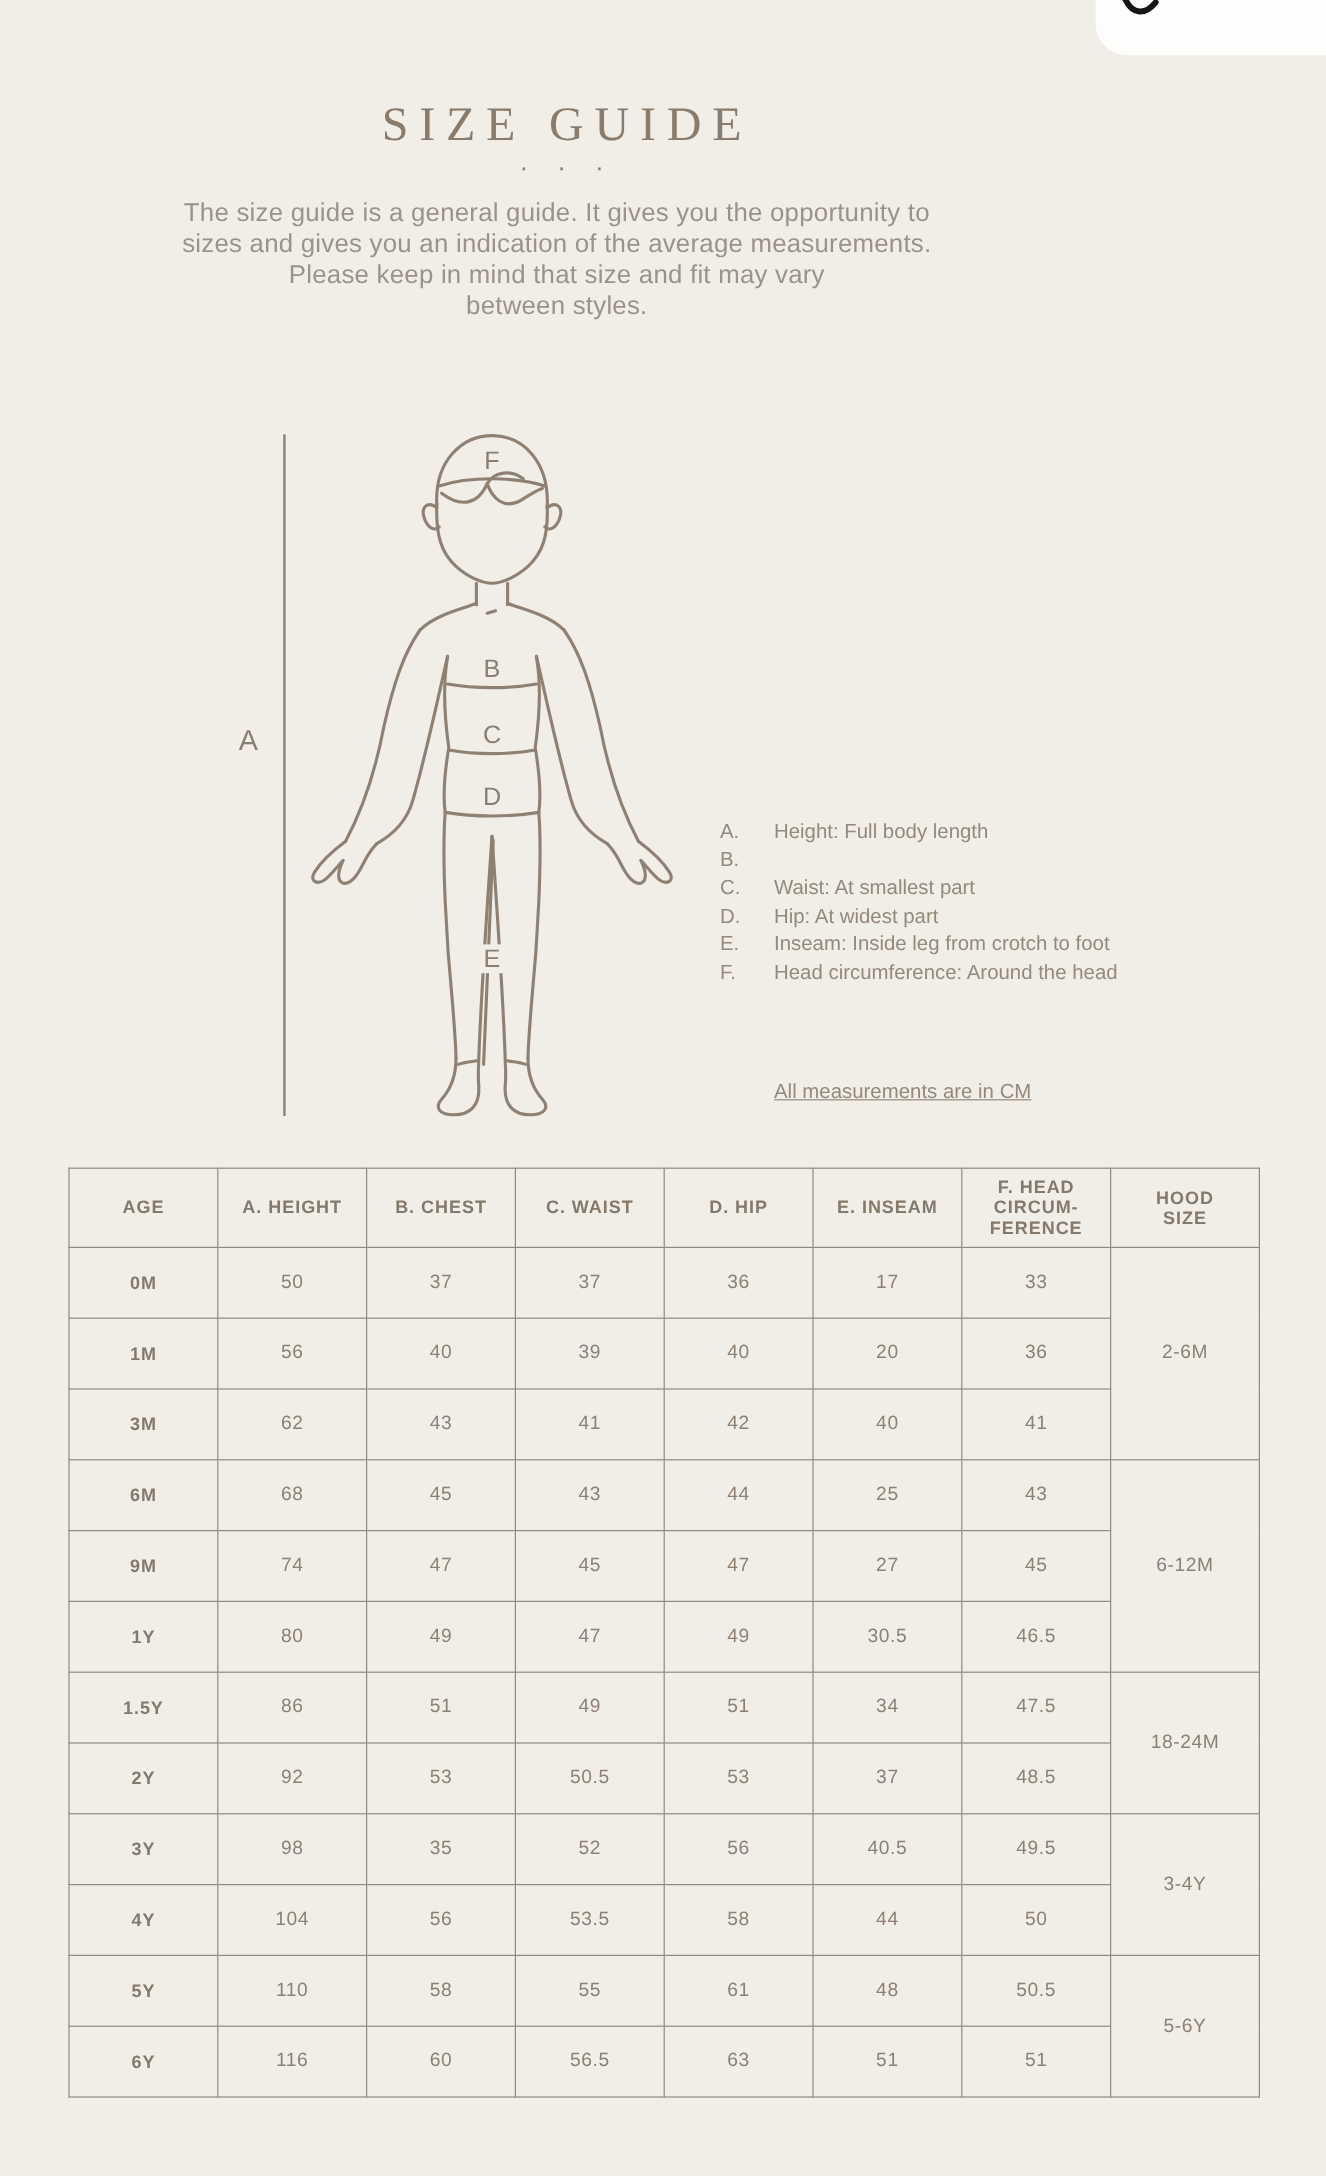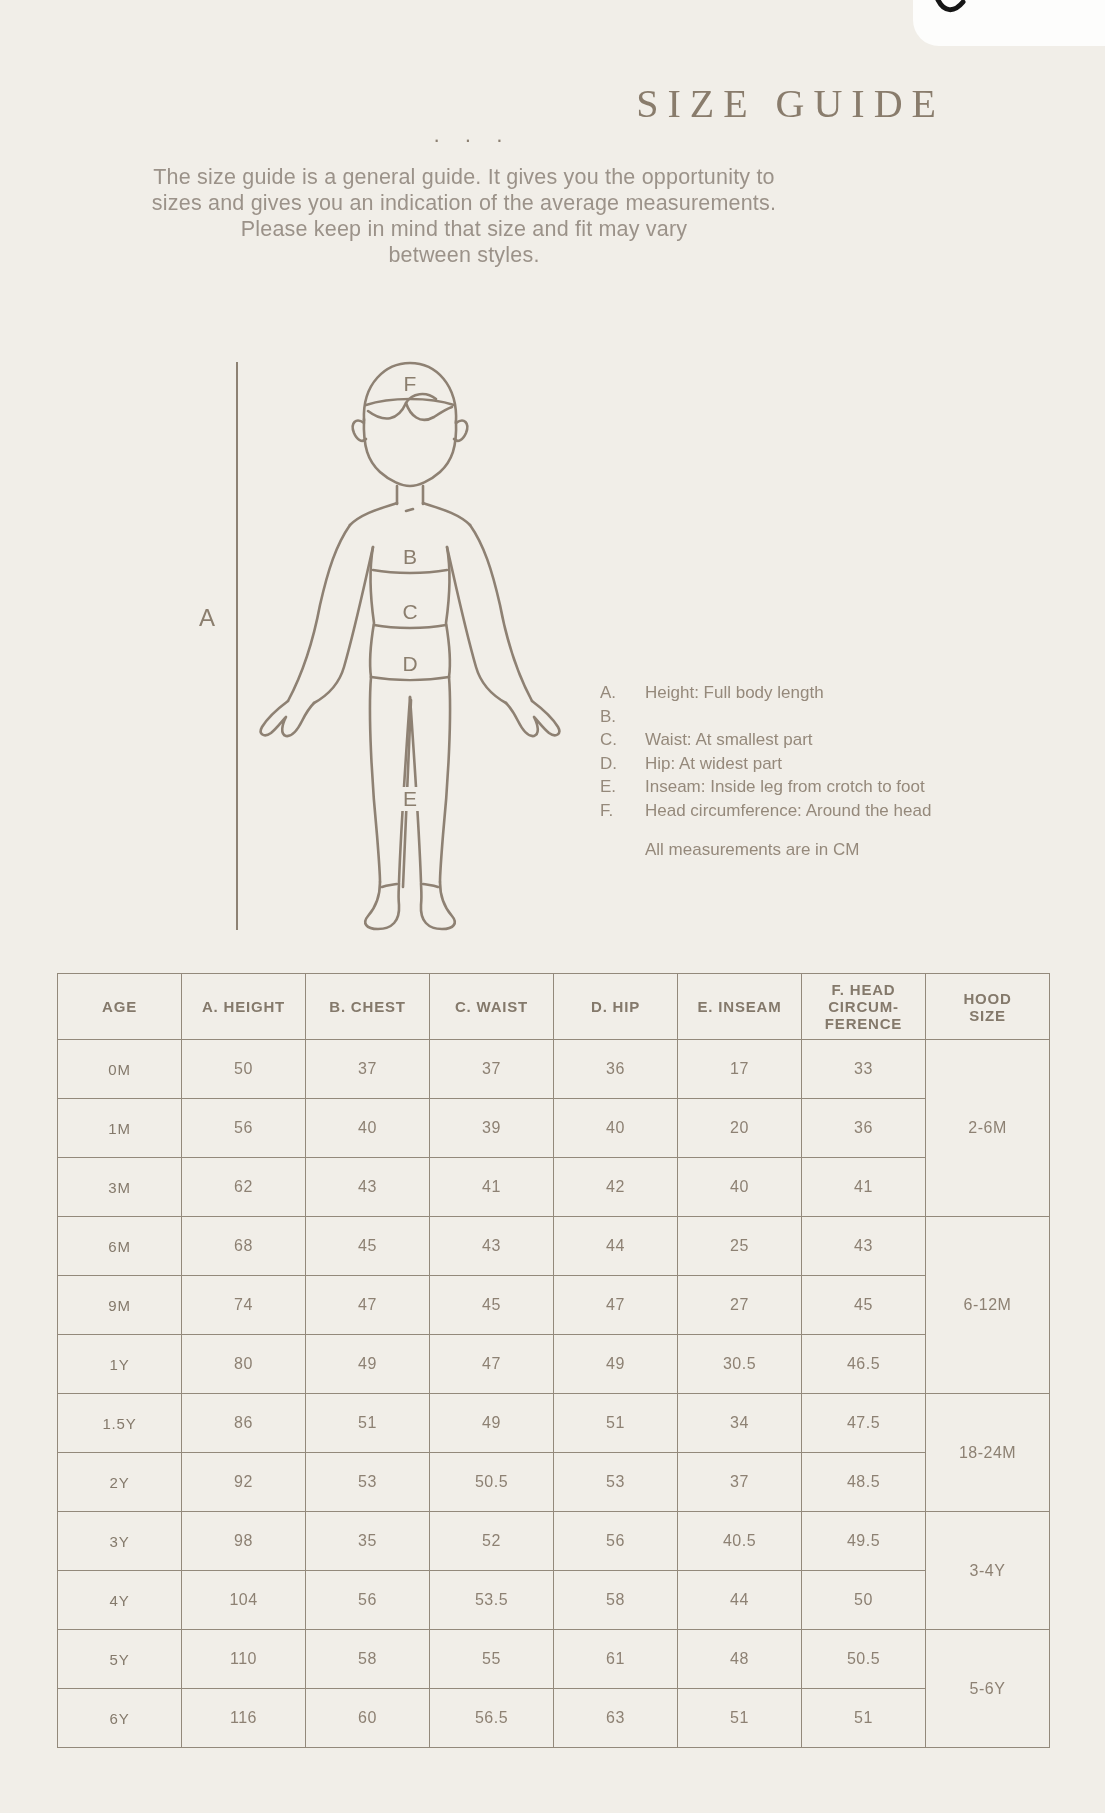--- a/index.html
+++ b/index.html
@@ -11,21 +11,21 @@
     color:#8d8275;
   }
   .abs { position:absolute; }
 
   
   #corner-card { top:0; right:0; width:192px; height:46px; background:#fdfdfc; border-bottom-left-radius:26px; }
   #corner-glyph { top:0; left:934px; width:34px; height:20px; }
 
   
   #page-title {
-    top:80px; left:0; width:945px; text-align:right;
+    top:80px; left:0; width:945px; text-align:center;
     font-family:"Liberation Serif", serif; font-size:40px; font-weight:500;
     letter-spacing:9px; color:#897c6c;
   }
   #title-dots { top:127px; left:0; width:945px; text-align:center; font-size:22px; letter-spacing:9px; color:#8d8072; }
 
   #intro-text {
     top:164px; left:0; width:928px; text-align:center;
     font-size:21.5px; line-height:26px; letter-spacing:0.2px;
     color:#9b9289; white-space:pre-line;
   }
@@ -35,31 +35,31 @@
   #label-a { left:190px; top:604px; width:34px; text-align:center; font-size:24px; color:#8b7e6e; }
   #figure-svg { left:240px; top:355px; }
   #figure-svg path { fill:none; stroke:#8e8173; stroke-width:2.6; stroke-linecap:round; stroke-linejoin:round; }
   #figure-svg text { fill:#8b7e6e; font-size:21px; font-family:"Liberation Sans", sans-serif; text-anchor:middle; }
 
   
   #legend { left:600px; top:681px; width:390px; font-size:17px; line-height:23.5px; color:#95897b; }
   .legend-row { display:flex; }
   .legend-letter { width:45px; flex:none; }
   .legend-text { white-space:pre-line; }
-  #measure-note { left:645px; top:840px; font-size:17px; color:#95897b; }
+  #measure-note { left:645px; top:900px; font-size:17px; color:#95897b;text-decoration:underline; }
 
   
   #size-table { position:absolute; left:57px; top:973px; width:993px; border-collapse:collapse; table-layout:fixed; }
   #size-table th, #size-table td { border:1px solid #93897b; text-align:center; vertical-align:middle; padding:0; }
   #size-table th {
     height:65px; font-size:15px; font-weight:bold; letter-spacing:0.8px;
     color:#84796b; white-space:pre-line; line-height:17px;
   }
   #size-table td { height:58px; font-size:16px; color:#8d8173; letter-spacing:0.5px; }
-  #size-table td.age-cell { font-weight:normal; font-size:15px; color:#84796b; letter-spacing:0.8px; }
+  #size-table td.age-cell { font-weight:bold; font-size:15px; color:#84796b; letter-spacing:0.8px; }
 </style>
 </head>
 <body>
 
 <div class="abs" id="corner-card"></div>
 <svg class="abs" id="corner-glyph" viewBox="0 0 34 20" width="34" height="20">
   <path d="M4,0 C10,12 20,13 29,2" fill="none" stroke="#161616" stroke-width="5" stroke-linecap="round"></path>
 </svg>
 
 <div class="abs" id="page-title">SIZE GUIDE</div>

